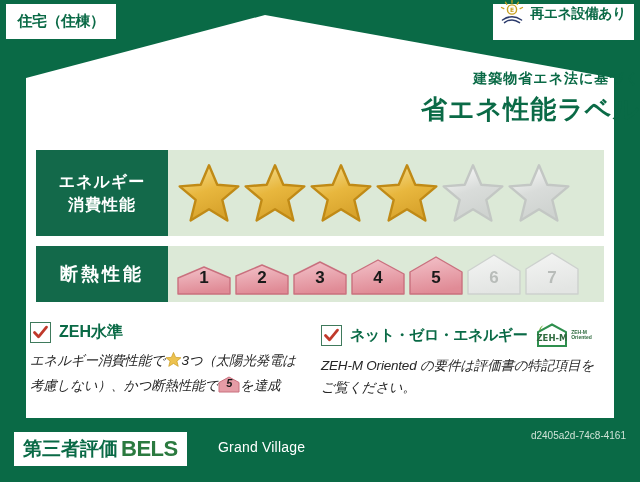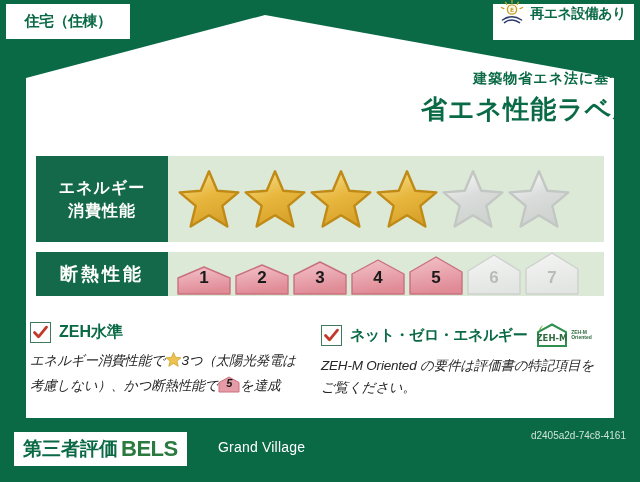--- a/index.html
+++ b/index.html
@@ -27,21 +27,21 @@
     position: absolute;
     left: 26px; top: 78px;
     width: 588px; height: 340px;
     background: #ffffff;
   }
 
   
   .tag-type {
     position: absolute;
     left: 6px; top: 4px;
-    width: 124px; height: 35px;
+    width: 110px; height: 35px;
     background: #ffffff;
     display: flex; align-items: center; justify-content: center;
     color: #0a6a46;
     font-size: 15px; font-weight: bold;
     letter-spacing: -0.5px;
     z-index: 5;
   }
   .tag-renew {
     position: absolute;
     right: 6px; top: 4px;
@@ -70,21 +70,21 @@
     letter-spacing: 1px;
     margin-bottom: 4px;
   }
   .title-main {
     color: #0a6a46;
     font-size: 26px; font-weight: bold;
     letter-spacing: 1px;
   }
 
   
-  .rows { position: absolute; left: 36px; top: 156px; width: 568px; z-index: 4; }
+  .rows { position: absolute; left: 36px; top: 150px; width: 568px; z-index: 4; }
   .rate-row {
     display: flex;
     background: #dce9d7;
     margin-bottom: 10px;
     align-items: stretch;
   }
   .rate-label {
     width: 132px;
     background: #13694a;
     color: #ffffff;
@@ -94,21 +94,21 @@
     flex: 0 0 132px;
   }
   .rate-label.two-line { font-size: 16px; line-height: 1.45; letter-spacing: 1px; }
   .rate-label.one-line { font-size: 18px; letter-spacing: 3px; }
   .rate-value {
     flex: 1;
     display: flex; align-items: center;
     padding-left: 8px;
   }
   .row-energy { height: 86px; }
-  .row-insul  { height: 44px; }
+  .row-insul  { height: 56px; }
 
   
   .stars { display: flex; align-items: center; gap: 0px; }
   .star-ico { width: 66px; height: 64px; display: block; }
 
   
   .houses { display: flex; align-items: flex-end; gap: 2px; padding-bottom: 3px; }
   .house-cell { position: relative; width: 56px; display: flex; align-items: flex-end; justify-content: center; }
   .house-cell svg { display: block; width: 56px; }
   .house-num {

